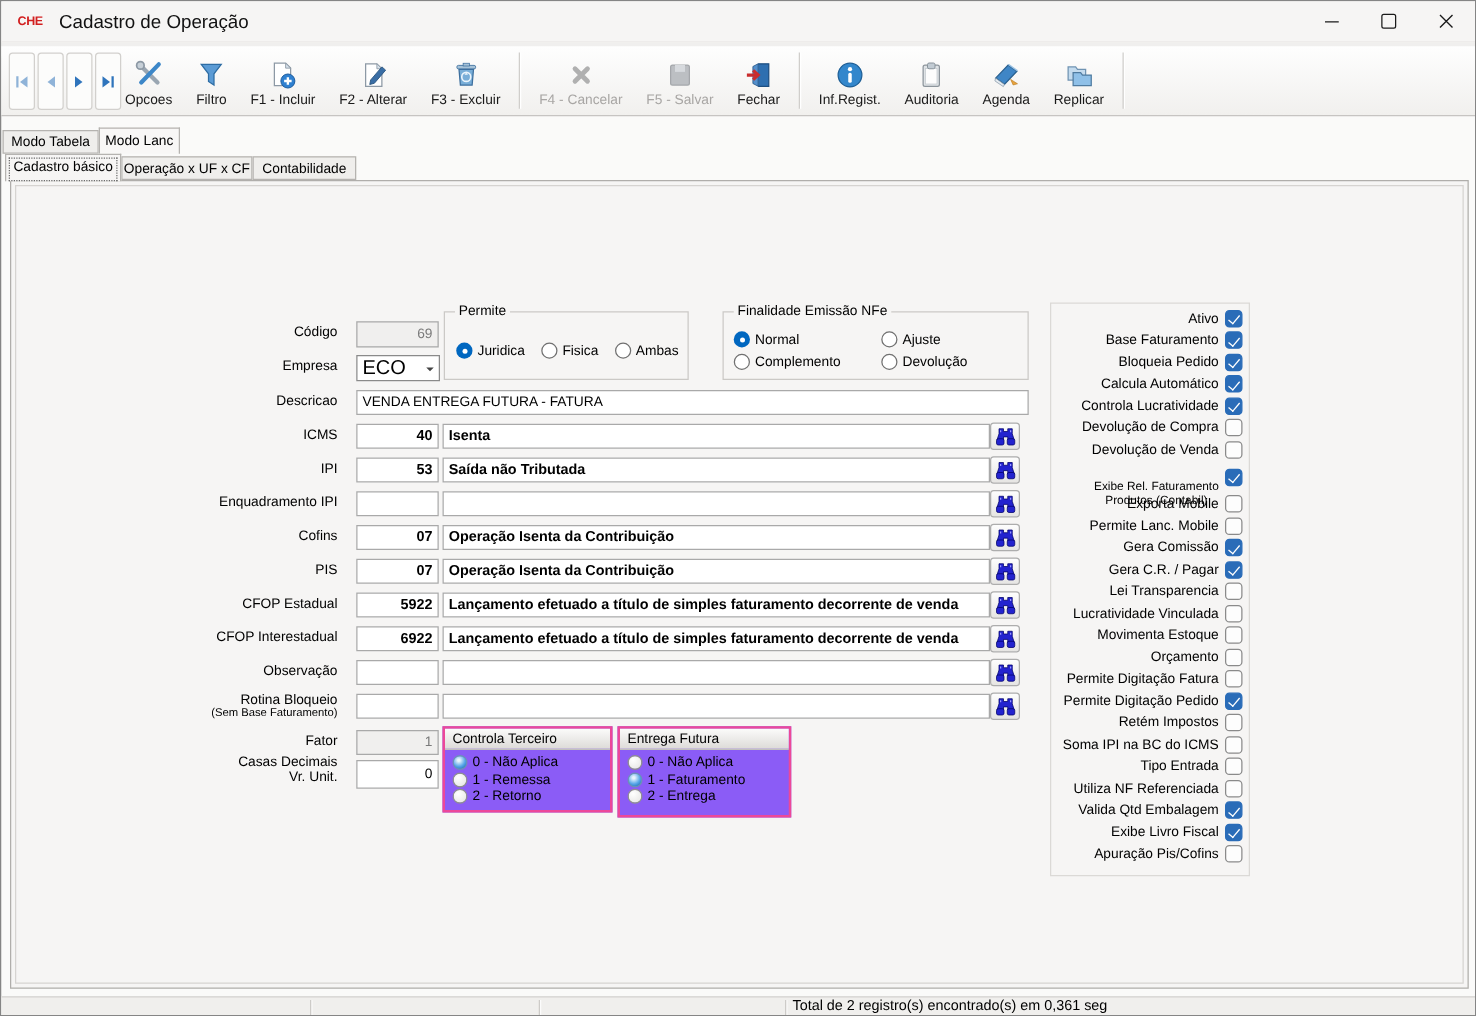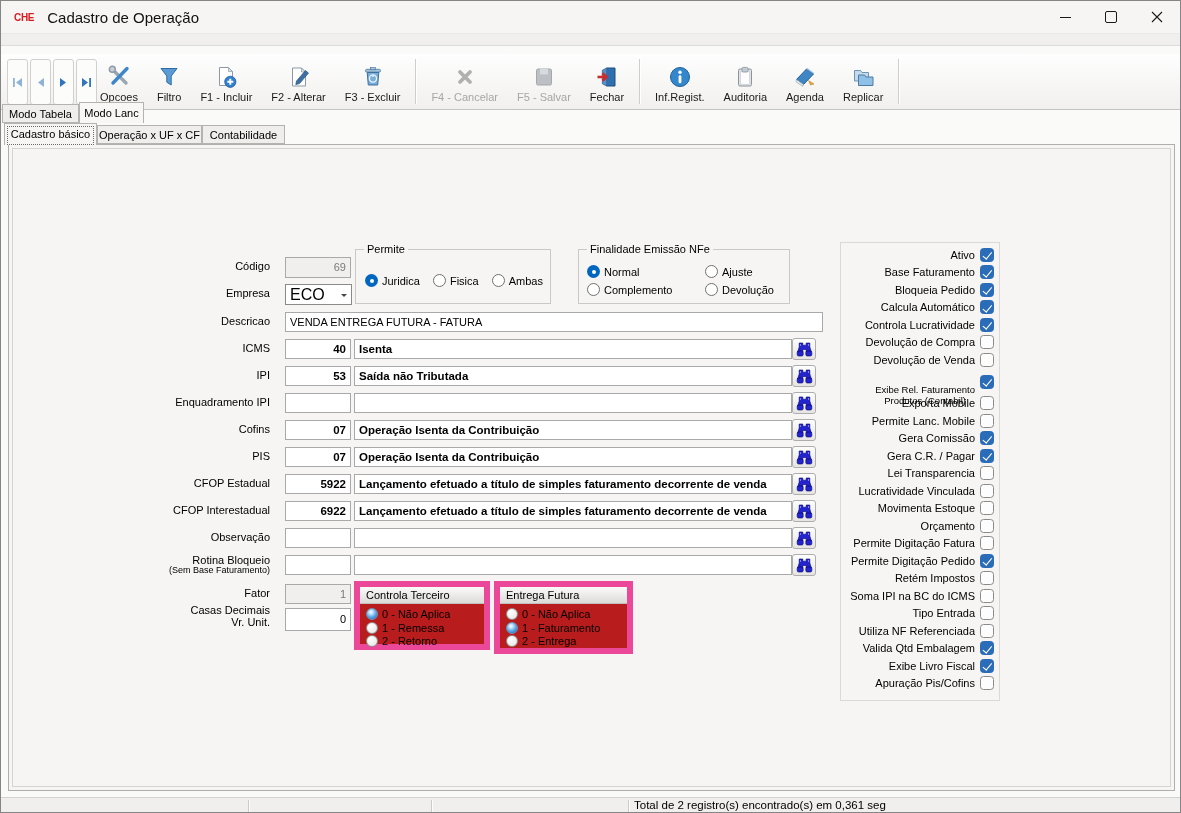--- a/index.html
+++ b/index.html
@@ -9,21 +9,21 @@
   .titlebar{position:absolute;left:0;top:0;width:100%;height:33px;background:#f6f5f4;
             border-bottom:1px solid #ebe9e7;display:flex;align-items:center;box-sizing:border-box;}
   .app-logo{margin-left:13px;font-size:10px;font-weight:bold;color:#d21f1f;letter-spacing:-.3px;}
   .app-title{margin-left:13px;font-size:15px;color:#111;}
   .win-controls{position:absolute;right:0;top:0;height:100%;display:flex;}
   .wbtn{width:46px;height:100%;display:flex;align-items:center;justify-content:center;}
   .glyph-min{width:11px;height:1px;background:#1a1a1a;display:inline-block;}
   .glyph-max{width:10px;height:10px;border:1px solid #1a1a1a;border-radius:2px;display:inline-block;}
   
   .menustrip{position:absolute;left:0;top:33px;width:100%;height:12px;background:#f0efee;border-bottom:1px solid #dedcda;box-sizing:border-box;}
-  .toolbar{position:absolute;left:0;top:53px;width:100%;height:56px;background:linear-gradient(#fefefe,#f1f0ee);
+  .toolbar{position:absolute;left:0;top:36px;width:100%;height:56px;background:linear-gradient(#fefefe,#f1f0ee);
            border-bottom:1px solid #c6c4c2;box-sizing:border-box;}
   .toolbar-nav{position:absolute;left:6px;top:5px;height:44px;display:flex;gap:2px;}
   .navbtn{width:19px;height:44px;border:1px solid #d2d0cd;border-radius:3px;background:#fcfcfb;
           display:flex;align-items:center;justify-content:center;}
   .tb-buttons{position:absolute;left:92px;top:2px;height:51px;display:flex;align-items:stretch;gap:5px;}
   .tbtn{display:flex;flex-direction:column;align-items:center;justify-content:flex-end;padding:3px 7px 4px;border-radius:3px;}
   .tbtn-label{font-size:11px;margin-top:2px;white-space:nowrap;color:#1a1a1a;}
   .tbtn.disabled .tbtn-label{color:#a8a6a4;}
   .tb-sep{width:1px;background:#d0cecb;margin:3px 3px;box-shadow:1px 0 0 #fff;}
   .icon{display:inline-flex;line-height:0;}
@@ -59,21 +59,21 @@
   .gb-title{position:absolute;top:-7px;left:8px;background:#f6f5f4;padding:0 3px;font-size:11px;}
   .radio-item{display:flex;align-items:center;gap:4px;font-size:11px;white-space:nowrap;}
   .radio{width:13px;height:13px;border-radius:50%;border:1px solid #707070;background:#fff;box-sizing:border-box;flex:none;position:relative;}
   .radio.sel{border:none;background:#0067c0;}
   .radio.sel::after{content:"";position:absolute;left:4.5px;top:4.5px;width:4px;height:4px;border-radius:50%;background:#fff;}
   .xradio{width:12px;height:12px;border-radius:50%;border:1px solid #8f8f8f;box-sizing:border-box;flex:none;
           background:radial-gradient(circle at 35% 30%, #ffffff, #e4e3e1);}
   .xradio.sel{border-color:#6a93b5;background:radial-gradient(circle at 40% 32%, #e8f4fd 10%, #57a6e8 55%, #1e6fb8 90%);}
   .permite-radios{position:absolute;left:9px;top:24px;display:flex;gap:13px;}
   .finalidade-radios{position:absolute;left:8px;top:15px;display:grid;grid-template-columns:118px auto;row-gap:5px;}
-  .xpanel{position:absolute;border:6px solid #ec4899;background:#b91c1c;box-sizing:border-box;}
+  .xpanel{position:absolute;border:2px solid #ec4899;background:#8b5cf6;box-sizing:border-box;}
   .xpanel-header{height:17px;background:linear-gradient(#fbfbfa,#dddbd8);border-bottom:1px solid #c2c0bd;
                  font-size:11px;line-height:16px;padding-left:6px;box-sizing:border-box;}
   .xpanel-body{padding:4px 0 0 6px;display:flex;flex-direction:column;gap:1.5px;}
   
   .flags{position:absolute;left:831px;top:97px;width:160px;height:459px;border:1px solid #dbd9d6;
          box-sizing:border-box;padding-top:3px;}
   .flag-row{display:flex;align-items:center;justify-content:flex-end;gap:5px;padding-right:5px;height:17.5px;font-size:11px;}
   .flag-row.twoline{height:26px;}
   .flag-row.twoline .flag-label{font-size:9.5px;line-height:1.1;text-align:center;white-space:pre-line;margin-top:28px;}
   .flag-label{white-space:nowrap;}
@@ -307,21 +307,21 @@
             <span class="radio"></span>
             <span class="radio-label">Fisica</span>
           </div>
           <div class="radio-item">
             <span class="radio"></span>
             <span class="radio-label">Ambas</span>
           </div>
         </div>
     </div>
 
-    <div class="groupbox" style="left:569px;top:104px;width:212px;height:55px;">
+    <div class="groupbox" style="left:569px;top:104px;width:245px;height:55px;">
       <span class="gb-title">Finalidade Emissão NFe</span>
       <div class="finalidade-radios">
           <div class="radio-item">
             <span class="radio sel"></span>
             <span class="radio-label">Normal</span>
           </div>
           <div class="radio-item">
             <span class="radio"></span>
             <span class="radio-label">Ajuste</span>
           </div>

